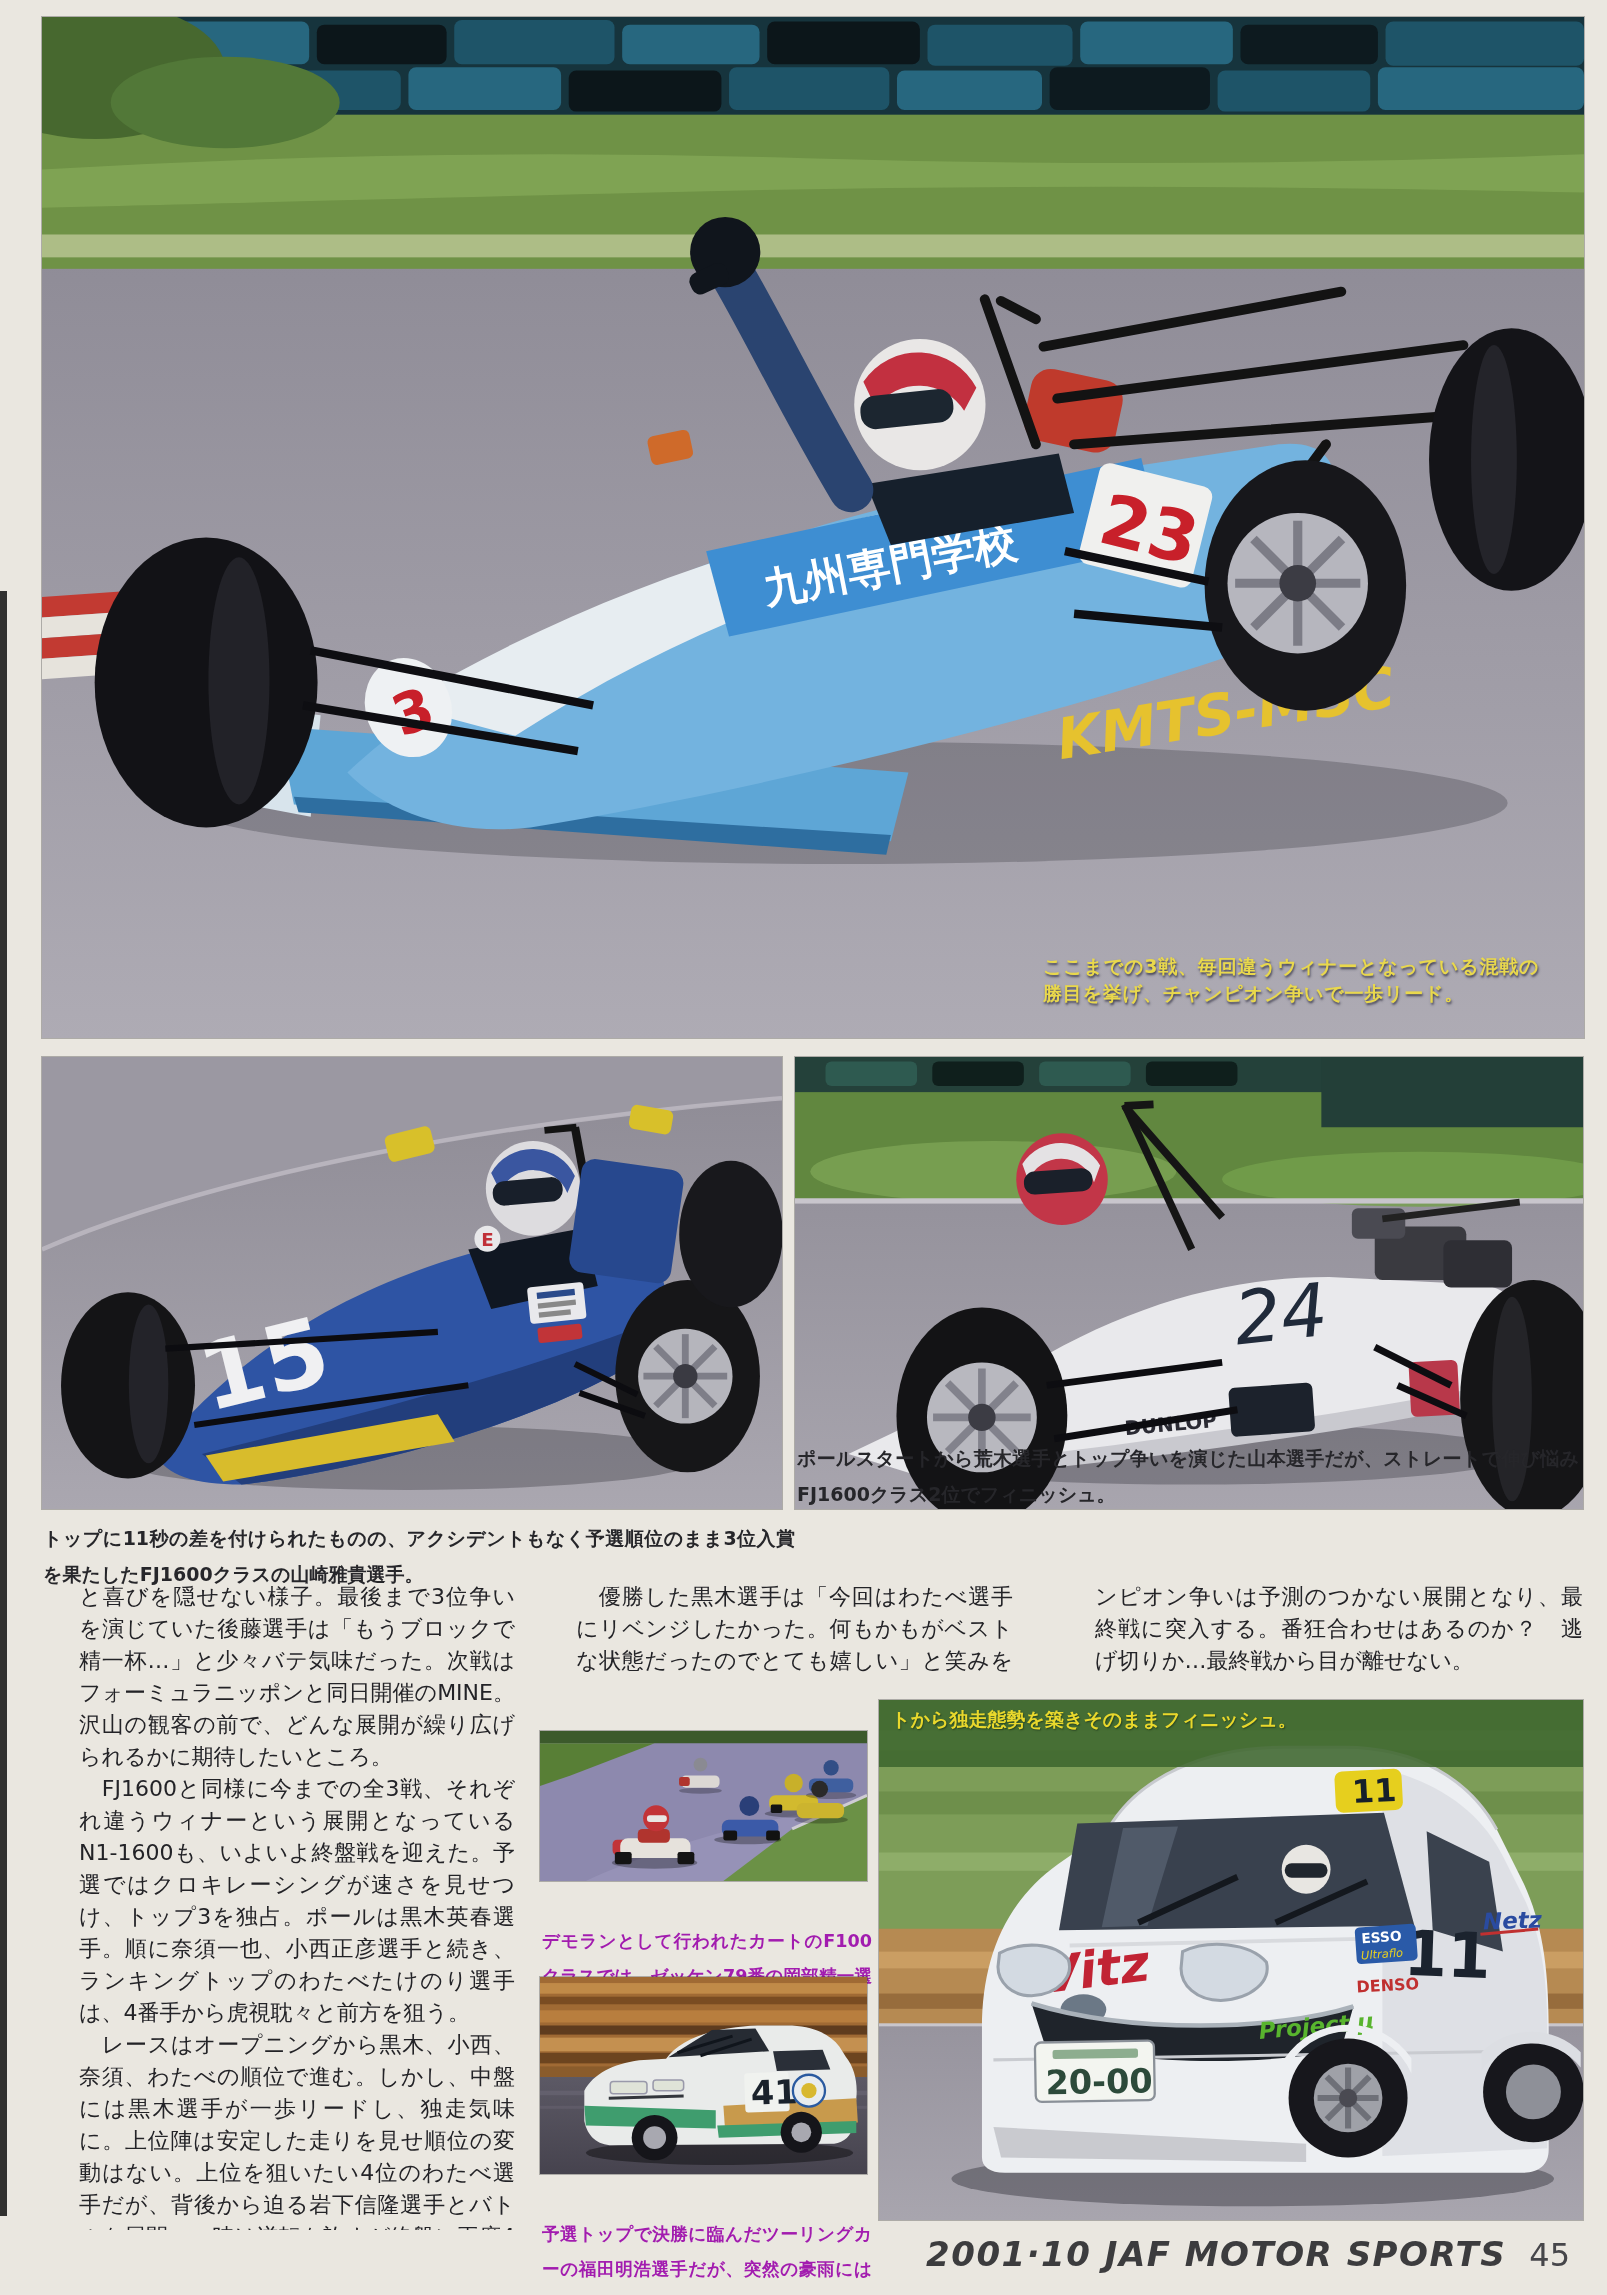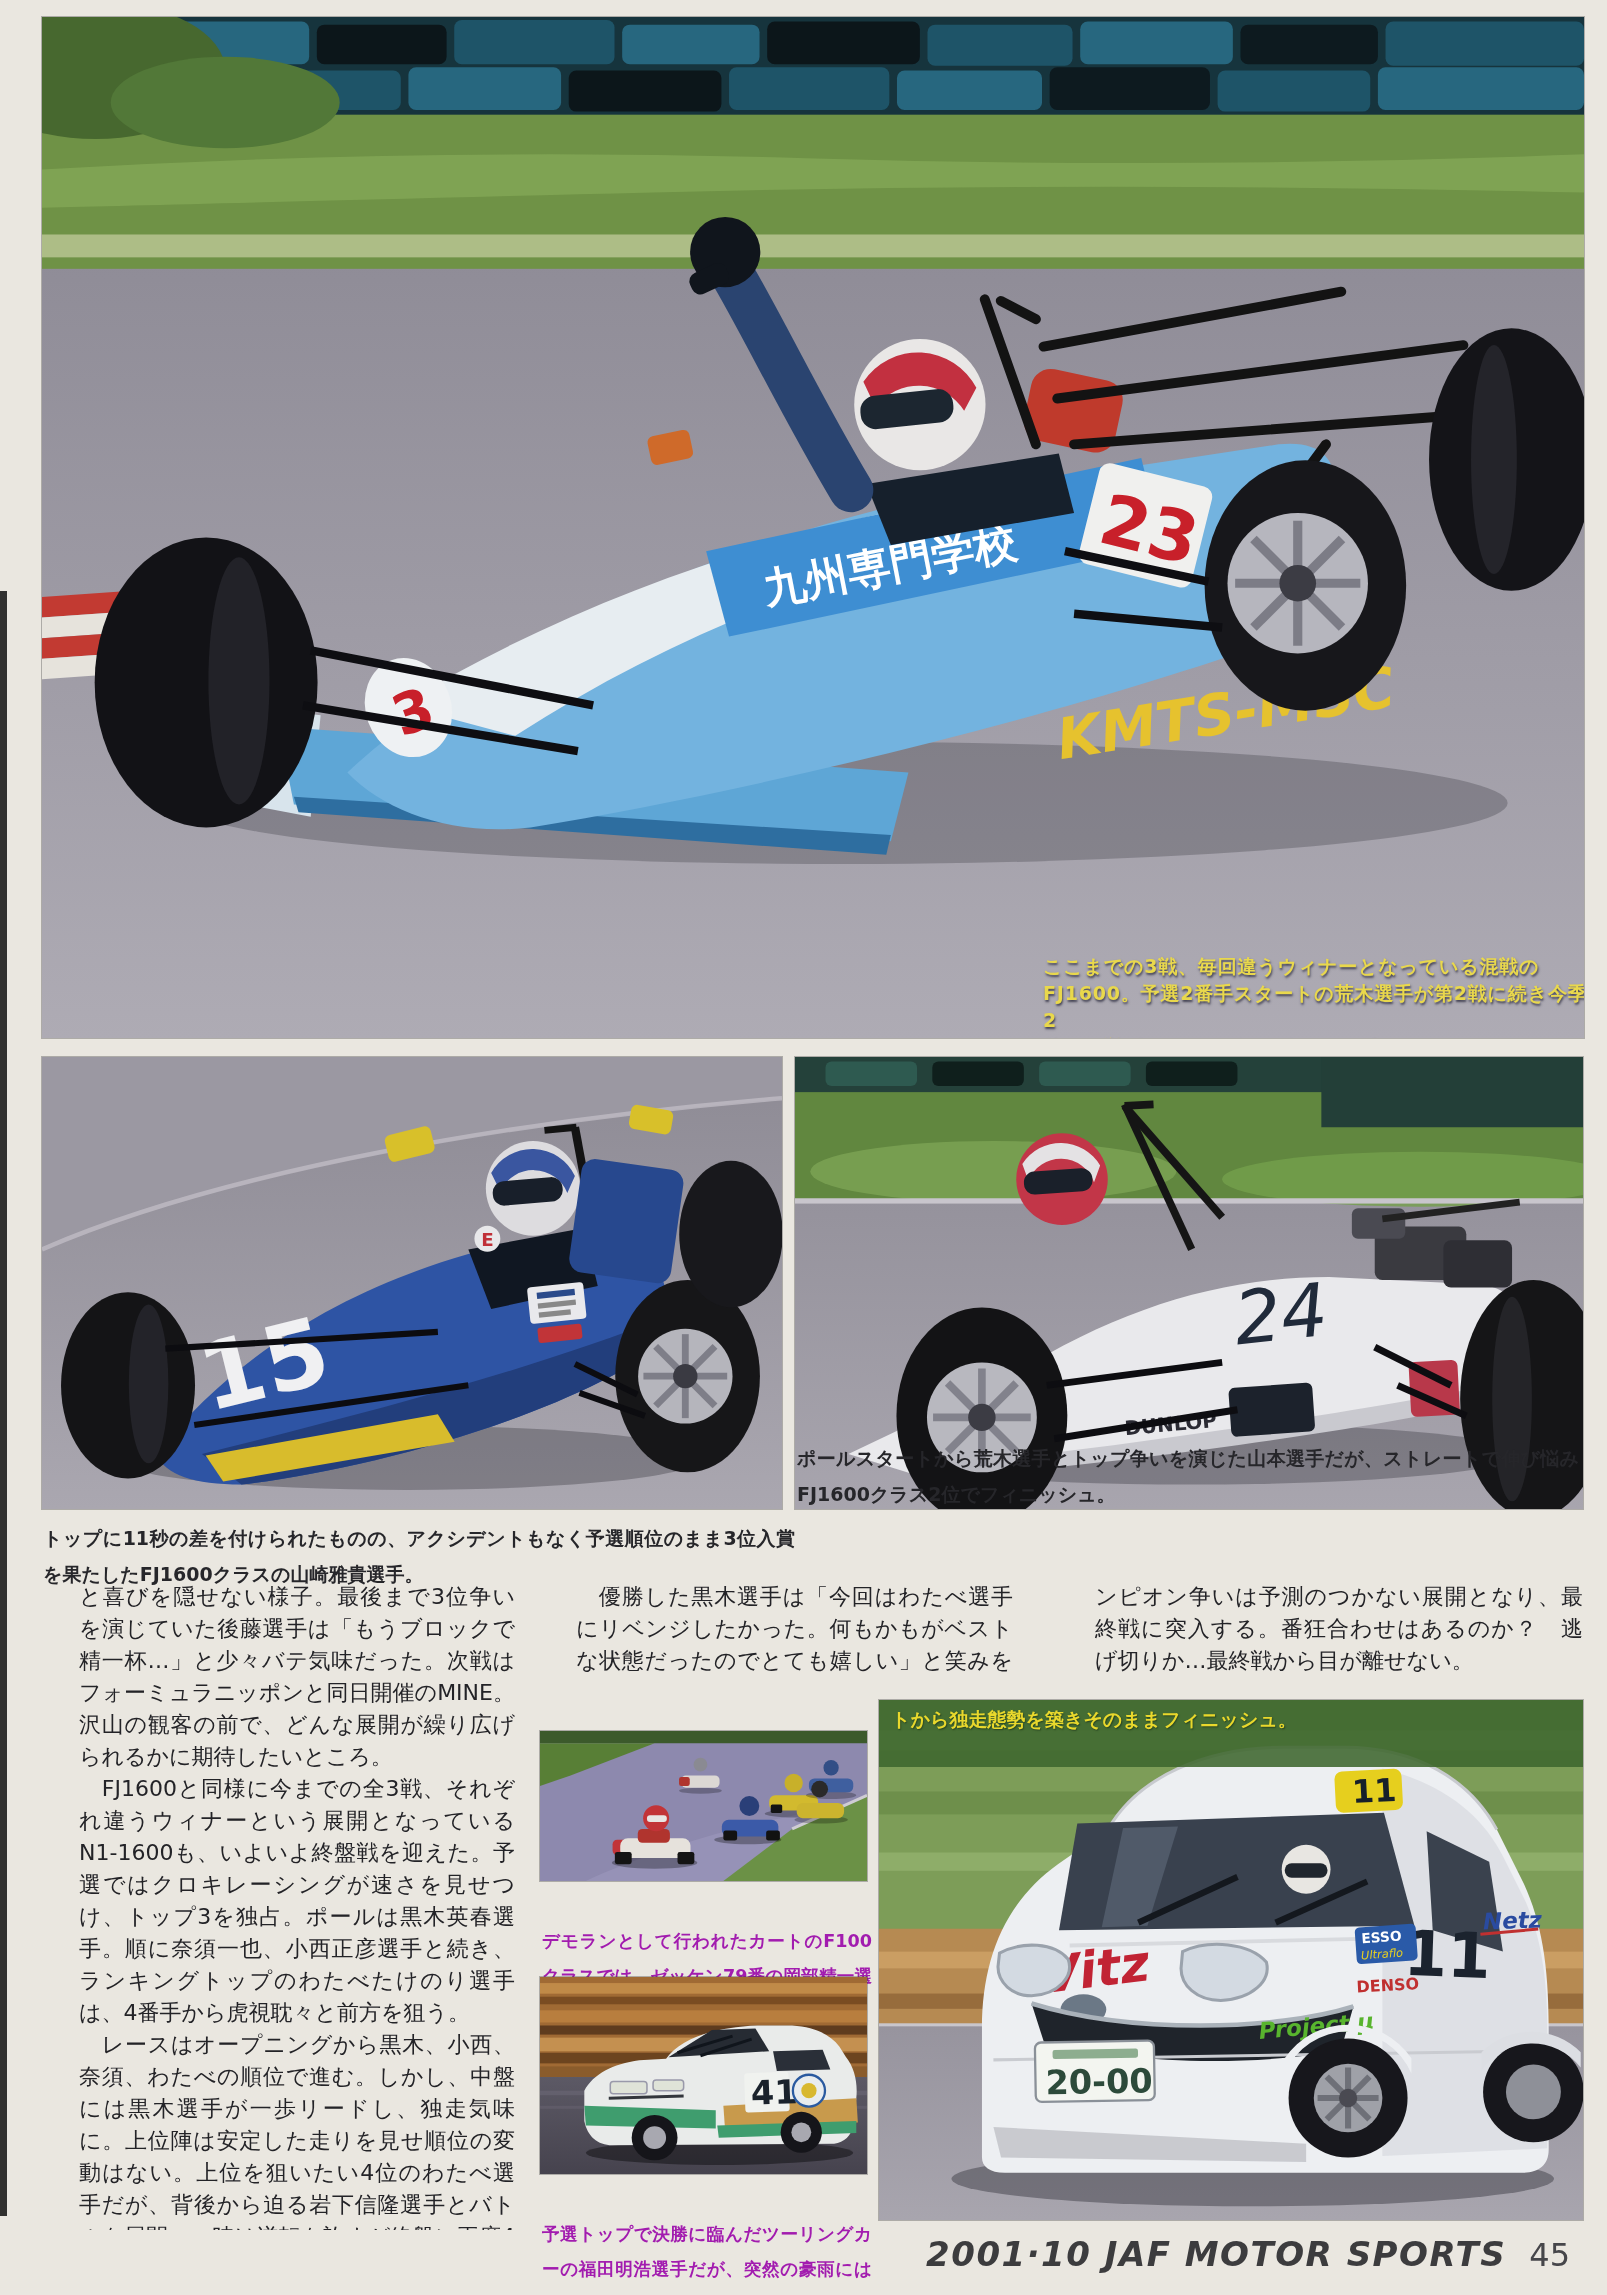--- a/index.html
+++ b/index.html
@@ -181,21 +181,20 @@
       <g stroke="#0e0e12" stroke-width="11">
         <path d="M352,830 L722,902"></path>
           <path d="M342,902 L702,962"></path>
         <path d="M1528,740 L1340,700"></path>
           <path d="M1546,800 L1352,782"></path>
       </g>
     </g>
   </svg>
   <div class="overlay-caption" style="left:1001px; top:936px; width:549px;">
     <div>ここまでの3戦、毎回違うウィナーとなっている混戦の</div>
-    <div>FJ1600。予選2番手スタートの荒木選手が第2戦に続き今季2</div>
     <div>勝目を挙げ、チャンピオン争いで一歩リード。</div>
   </div>
 </figure>
 
 <figure class="photo" style="left:42px; top:1057px; width:740px; height:452px;">
   <svg viewBox="0 0 972 592" preserveAspectRatio="none">
     <defs>
       <linearGradient id="trk2" x1="0" y1="0" x2="0" y2="1">
         <stop offset="0" stop-color="#8d8a94"></stop>
           <stop offset="1" stop-color="#aaa7b0"></stop>

